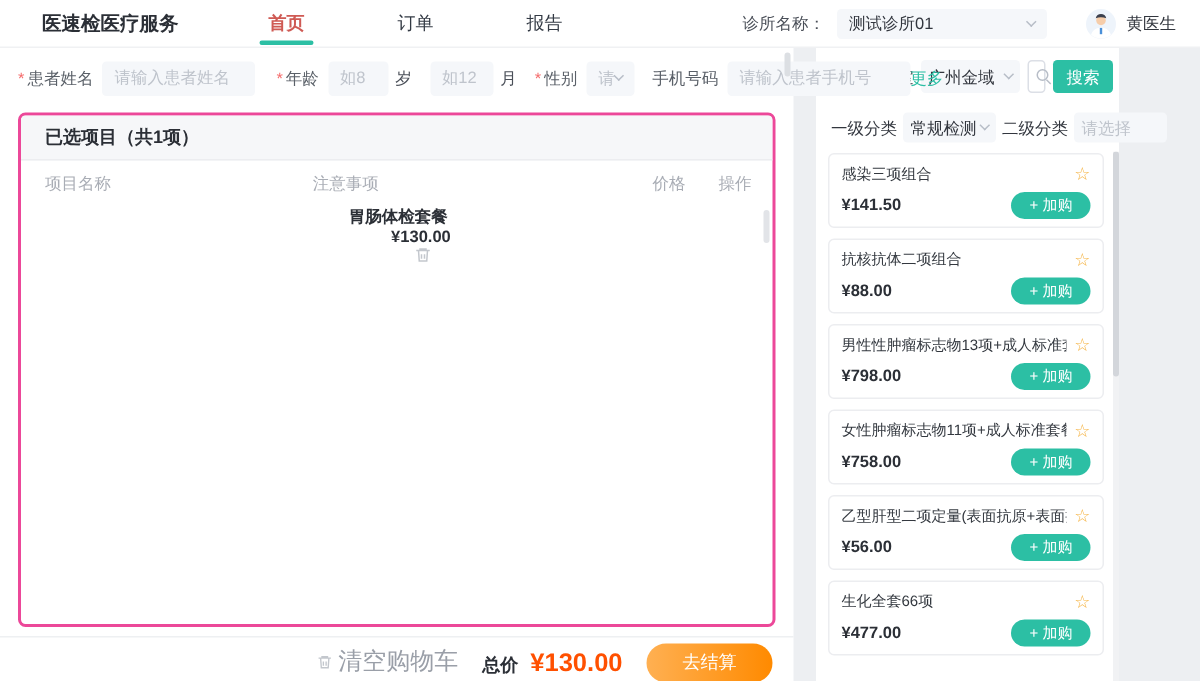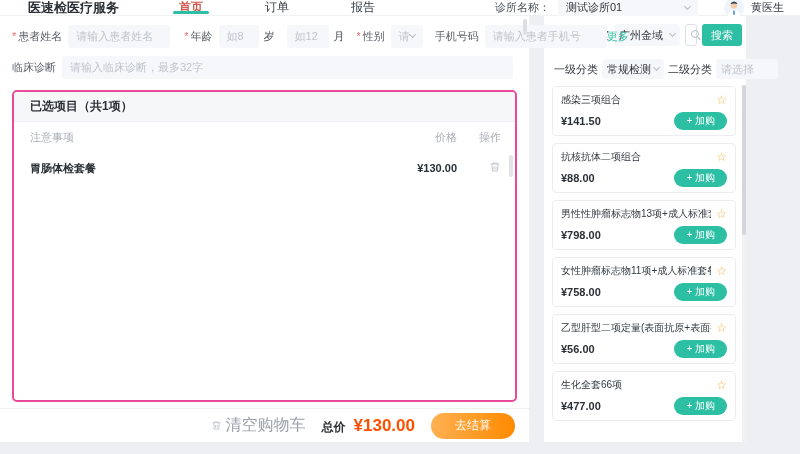--- a/index.html
+++ b/index.html
@@ -1,19 +1,19 @@
 <!DOCTYPE html>
 <html><head>
 <meta charset="utf-8">
 <style>
   * { margin:0; padding:0; box-sizing:border-box; font-family:"Liberation Sans", sans-serif; }
   html,body { width:800px; height:454px; overflow:hidden; background:#edeff2; }
 
   
-  .topbar { height:16px; background:#fff; border-bottom:1px solid #f0f1f3; display:flex; align-items:center; }
+  .topbar { height:32px; background:#fff; border-bottom:1px solid #f0f1f3; display:flex; align-items:center; }
   .logo { font-size:13px; font-weight:bold; color:#2b2f36; margin-left:28px; white-space:nowrap; }
   .nav { display:flex; margin-left:58px; gap:58px; height:100%; }
   .nav-tab { font-size:12px; color:#333a44; display:flex; align-items:center; position:relative; cursor:pointer; padding:0 2px; white-space:nowrap; }
   .nav-tab.active { color:#cf5a54; font-weight:bold; }
   .nav-tab.active::after { content:''; position:absolute; left:-4px; right:-4px; bottom:1px; height:3px; border-radius:2px; background:#2cbfa4; }
   .top-right { margin-left:auto; display:flex; align-items:center; gap:8px; padding-right:16px; }
   .clinic-label { font-size:11px; color:#4a4f58; white-space:nowrap; }
   .select { background:#f5f7fa; border-radius:3px; display:flex; align-items:center; justify-content:space-between; padding:0 8px; height:20px; font-size:11px; color:#32363e; cursor:pointer; white-space:nowrap; }
   .clinic-select { width:140px; }
   .chev { width:5px; height:5px; border-right:1.4px solid #b7bdc7; border-bottom:1.4px solid #b7bdc7; transform:rotate(45deg); margin-top:-3px; flex:none; }
@@ -41,21 +41,21 @@
   .inp-phone { width:122px; }
   .more-link { margin-left:auto; font-size:11px; color:#2cbfa4; cursor:pointer; white-space:nowrap; padding-right:14px; }
   .inp-diag { flex:1; margin-right:4px; }
   .form-scroll-thumb { position:absolute; right:2px; top:3px; width:4px; height:16px; border-radius:2px; background:#dcdfe3; }
 
   
   .sel-card { flex:1; margin:3px 12px 6px 12px; border:2px solid #ec4899; border-radius:5px; display:flex; flex-direction:column; overflow:hidden; }
   .sel-title { height:30px; background:#f6f7f9; border-bottom:1px solid #ecedf0; display:flex; align-items:center; padding-left:16px; font-size:12px; font-weight:bold; color:#2b2f36; }
   .thead { display:flex; align-items:center; height:30px; padding:0 14px 0 16px; font-size:11px; color:#a9adb5; }
   .tbody { flex:1; position:relative; }
-  .trow { display:flex; align-items:center; height:32px; padding:0 14px 0 16px; font-size:11px; color:#2b2f36; }
+  .trow { display:flex; align-items:center; height:32px; padding:0 14px 0 16px; font-size:11px; color:#2b2f36;flex-direction:column; }
   .c-name { flex:2; font-weight:bold; white-space:nowrap; }
   .thead .c-name { font-weight:normal; }
   .c-note { flex:2; }
   .c-time { flex:2; }
   .c-price { width:70px; text-align:right; font-weight:bold; white-space:nowrap; }
   .thead .c-price { font-weight:normal; }
   .c-op { width:44px; text-align:right; }
   .trash-btn { color:#c3c7cd; cursor:pointer; display:inline-flex; }
   .tbody-scroll-thumb { position:absolute; right:2px; top:3px; width:4px; height:22px; border-radius:2px; background:#e2e4e8; }
 
@@ -146,30 +146,27 @@
         <span class="unit">月</span>
         <span class="f-label req">性别</span>
         <div class="select gender-select">
           <span>请</span>
           <span class="chev"></span>
         </div>
         <span class="f-label">手机号码</span>
         <input class="f-input inp-phone" placeholder="请输入患者手机号" style="">
         <span class="more-link">更多</span>
       </div>
-      <div class="form-row">
-        <span class="f-label">临床诊断</span>
-        <input class="f-input inp-diag" placeholder="请输入临床诊断，最多32字" style="">
-      </div>
       <div class="form-scroll-thumb"></div>
     </div>
 
     <div class="sel-card">
       <div class="sel-title">已选项目（共1项）</div>
       <div class="thead">
+        <span class="c-name">项目名称</span>
         <span class="c-note">注意事项</span>
         <span class="c-price">价格</span>
         <span class="c-op">操作</span>
       </div>
       <div class="tbody">
         <div class="trow">
           <span class="c-name">胃肠体检套餐</span>
           <span class="c-note"></span>
           <span class="c-time"></span>
           <span class="c-price">¥130.00</span>

